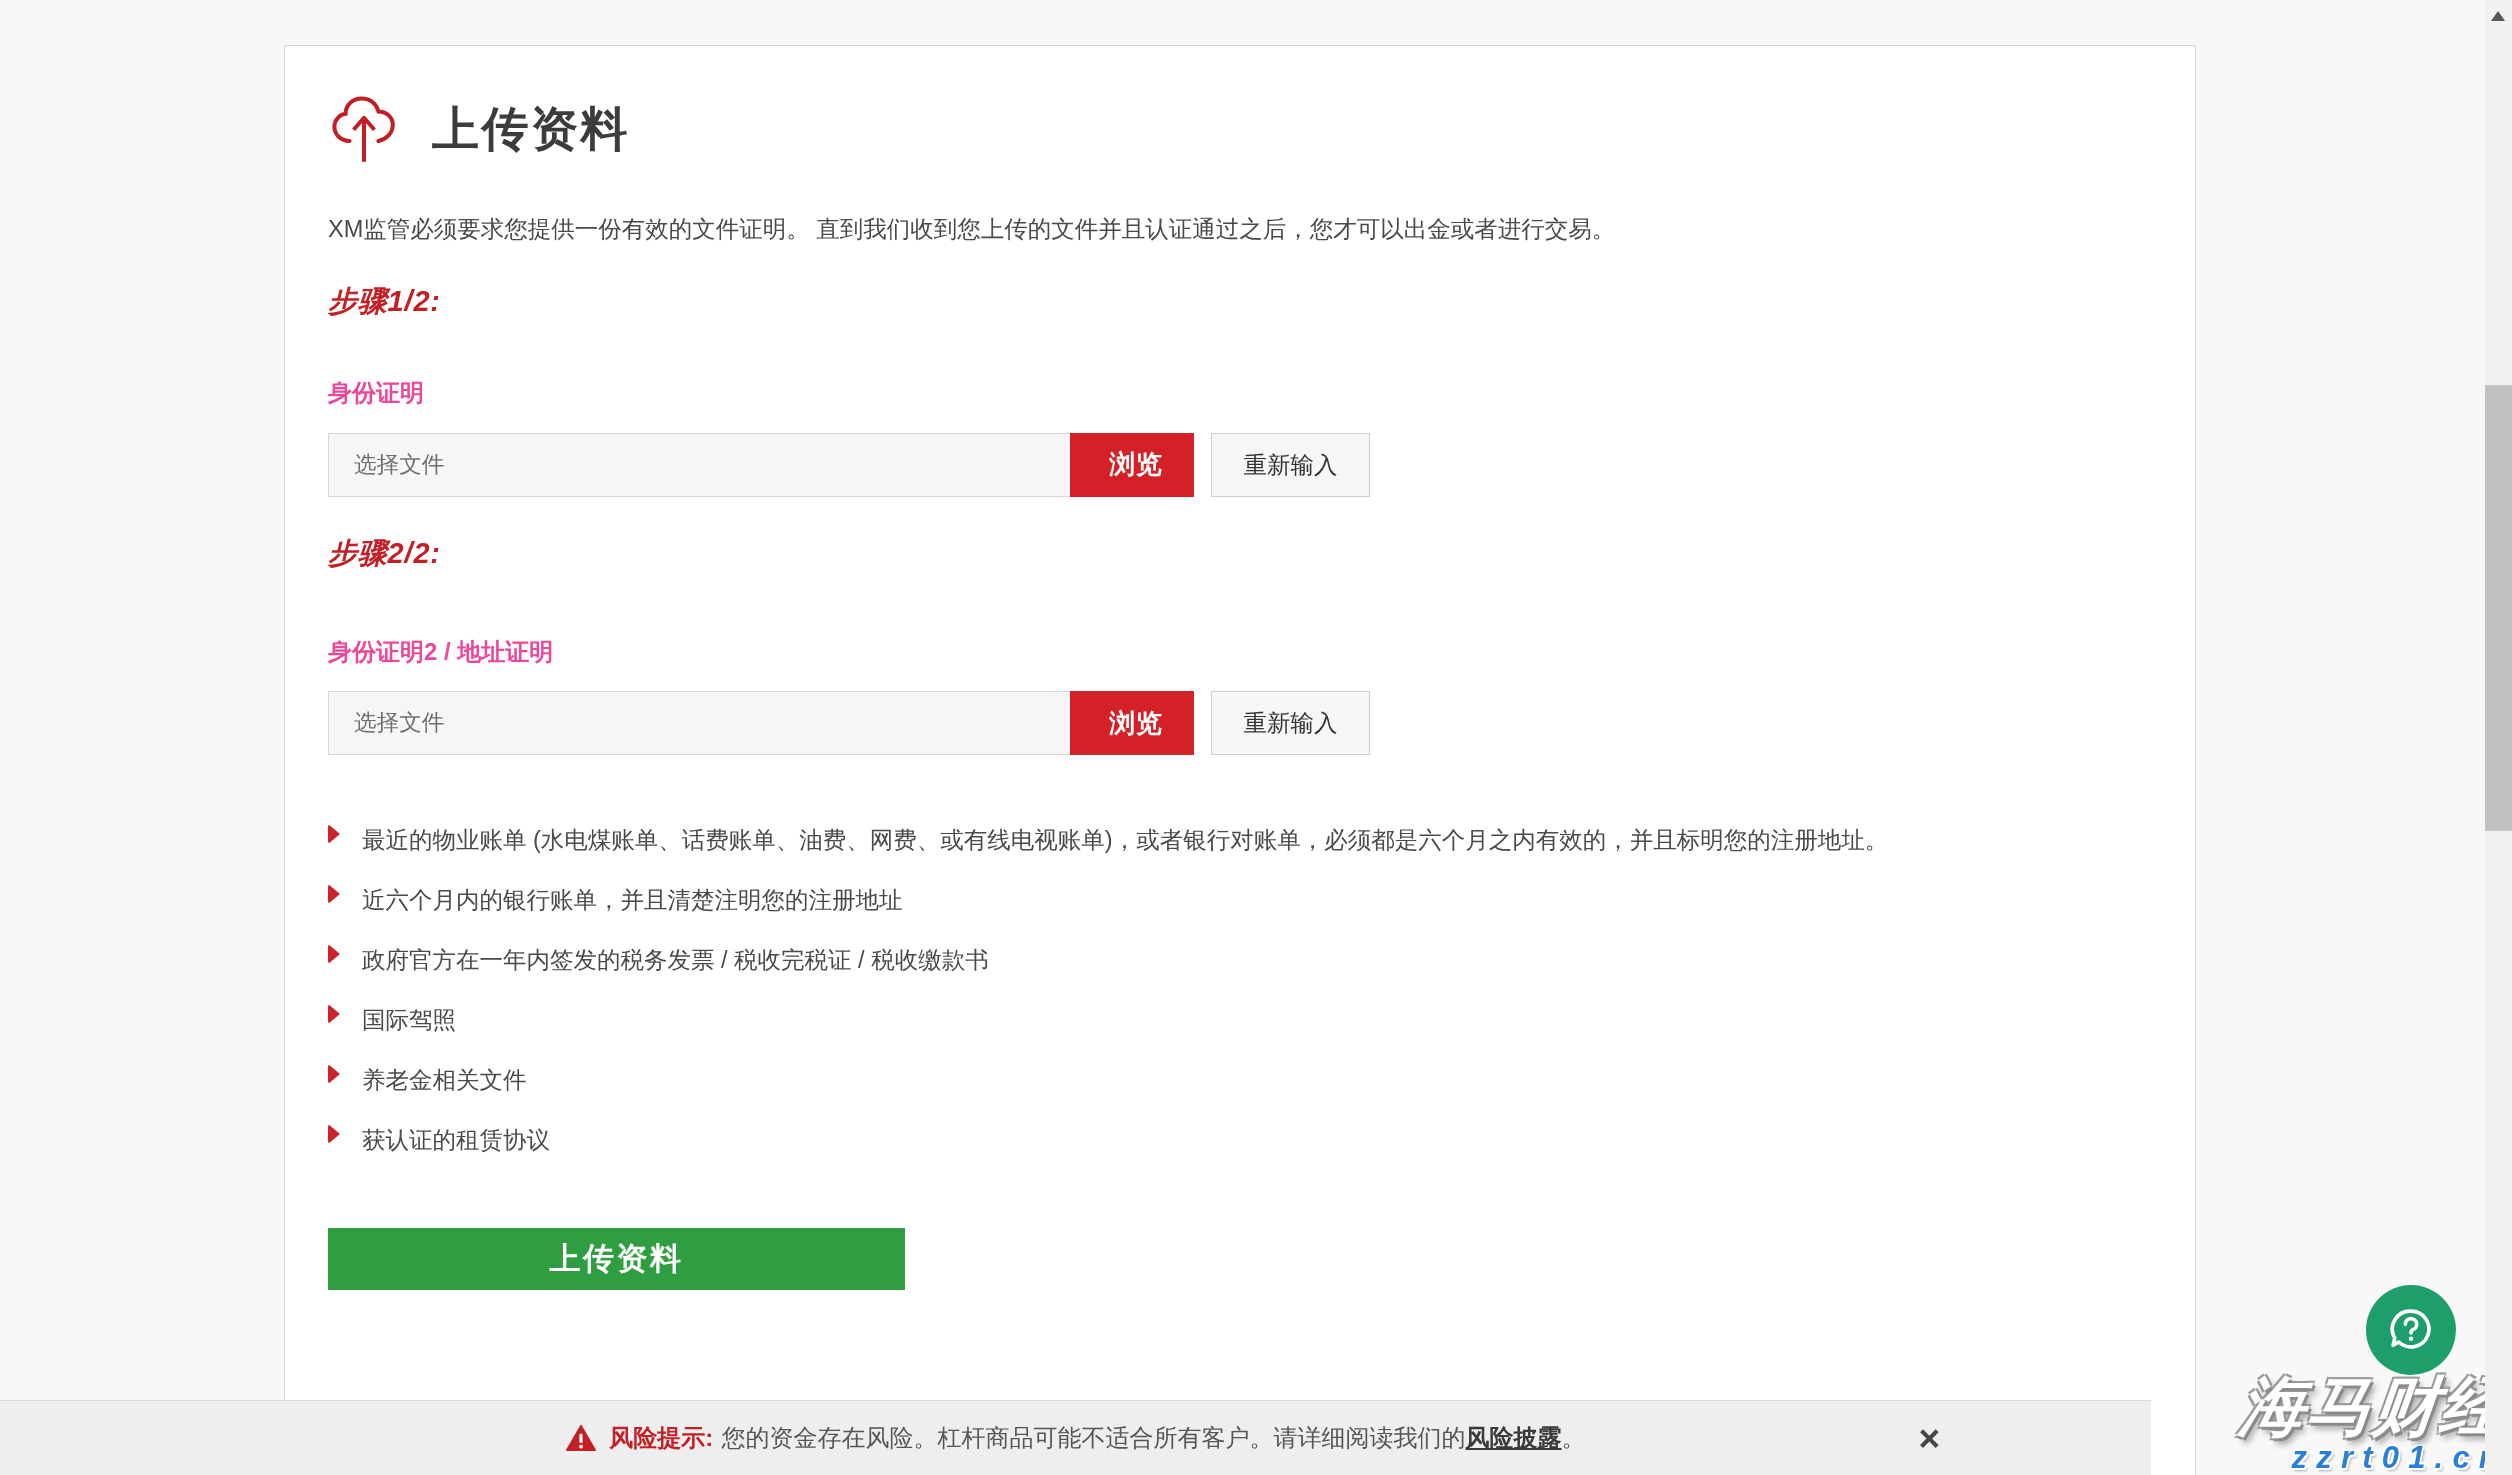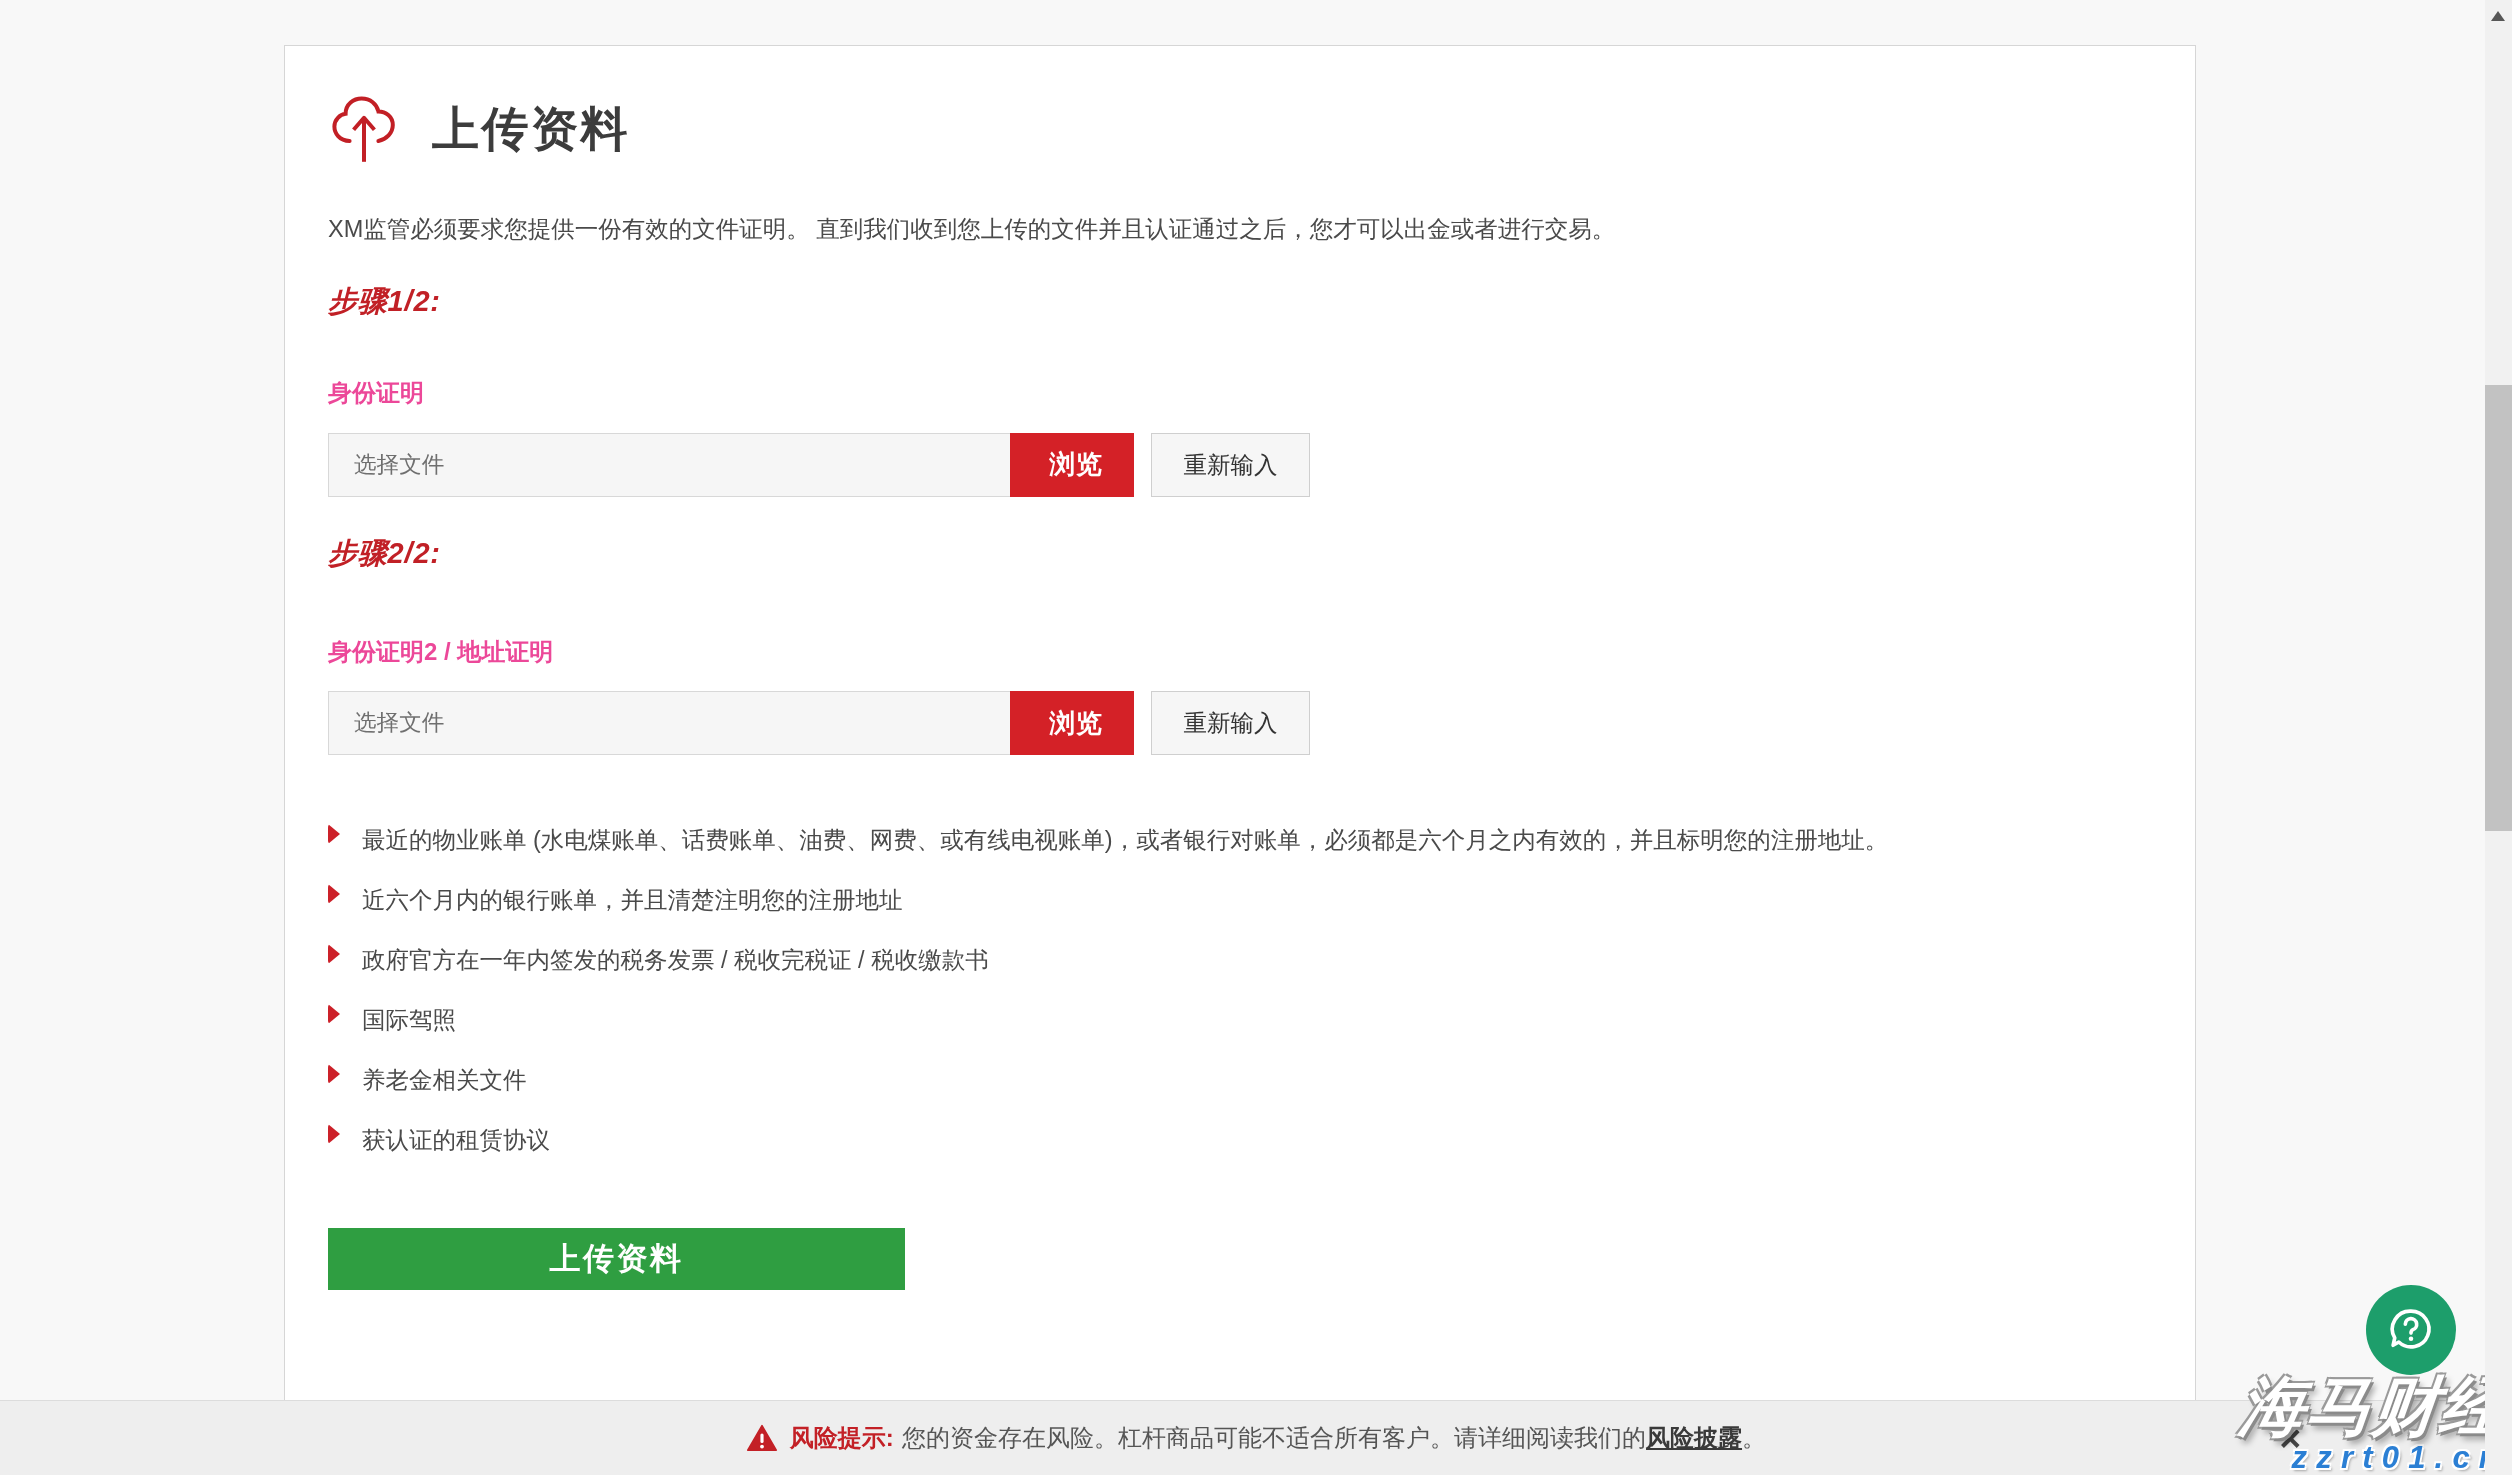--- a/index.html
+++ b/index.html
@@ -34,21 +34,21 @@
     margin-top:37px; font-size:29px; font-weight:bold; font-style:italic;
     color:#c12026; letter-spacing:0.8px;
   }
 
   .field-label { font-size:24px; font-weight:bold; color:#ec4899; }
   .label-1 { margin-top:55px; }
   .label-2 { margin-top:62px; }
 
   .file-row { margin-top:23.5px; display:flex; height:64px; }
   .file-input {
-    width:682px; height:64px;
+    width:742px; height:64px;
     background:#f6f6f6; border:1.7px solid #d8d8d8; border-right:none;
     font-size:22.6px; color:#6f6f6f;
     padding-left:25px; outline:none;
     font-family:"Liberation Sans","DejaVu Sans",sans-serif;
   }
   .file-input::placeholder { color:#6f6f6f; opacity:1; }
   .browse-btn {
     width:124px; height:64px; border:none; cursor:pointer;
     background:#d42127; color:#ffffff;
     font-size:26px; font-weight:bold; letter-spacing:0.8px;
@@ -79,21 +79,21 @@
   .upload-btn {
     margin-top:72px; width:577px; height:62px; border:none; cursor:pointer;
     background:#2f9e41; color:#ffffff;
     font-size:31px; font-weight:bold; letter-spacing:2.5px;
     display:flex; align-items:center; justify-content:center;
     font-family:"Liberation Sans","DejaVu Sans",sans-serif;
   }
 
   
   .risk-bar {
-    position:absolute; left:0; bottom:0; width:2512px; height:75px;
+    position:absolute; left:0; bottom:0; width:2151px; height:75px;
     background:#eeeeee; border-top:0.8px solid #dcdcdc;
     display:flex; align-items:center; justify-content:center;
     z-index:20;
   }
   .risk-content { display:flex; align-items:center; font-size:24px; color:#555555; }
   .warn-icon { width:32px; height:28.5px; margin-right:11.7px; flex:0 0 auto; }
   .risk-prefix { color:#c32026; font-weight:bold; margin-right:8.4px; }
   .risk-link { color:#3a3a3a; font-weight:bold; text-decoration:underline; cursor:pointer; }
   .risk-close {
     position:absolute; right:211px; top:50%; transform:translateY(-50%);

